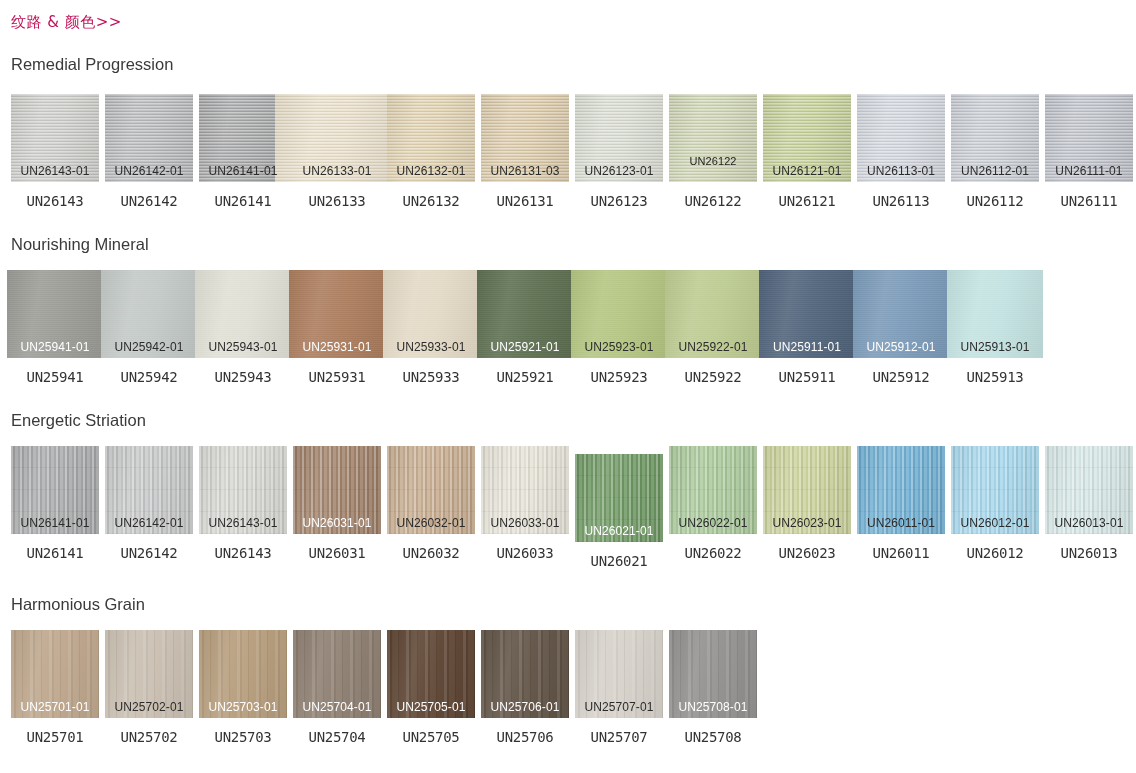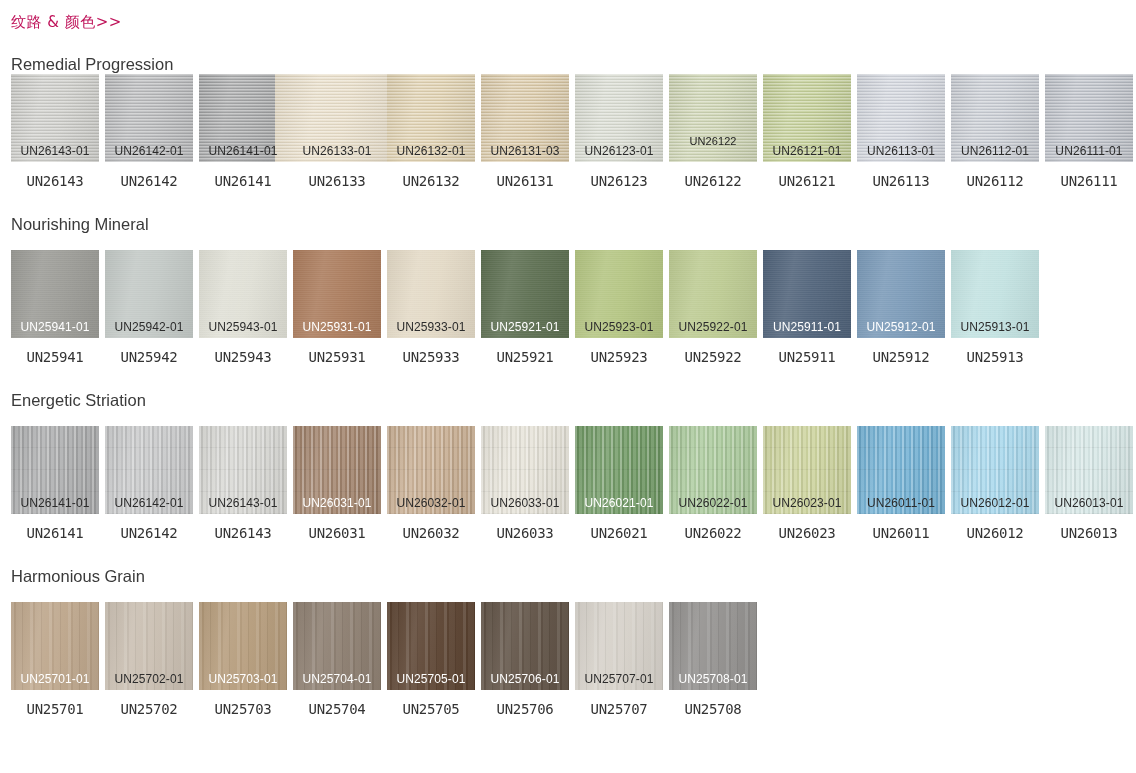--- a/index.html
+++ b/index.html
@@ -84,20 +84,21 @@
         rgba(255,255,255,0.40) 1px,
         rgba(0,0,0,0.055) 1px,
         rgba(0,0,0,0.055) 2px,
         rgba(255,255,255,0.16) 2px,
         rgba(255,255,255,0.16) 3px);
   }
   
   .tex-matte {
     background-image:
       repeating-linear-gradient(0deg, rgba(255,255,255,0.05) 0 1px, rgba(0,0,0,0.012) 1px 2px);
+    padding-left: 8px;
   }
   
   .tex-striated {
     background-image:
       repeating-linear-gradient(90deg,
         rgba(255,255,255,0.30) 0px,
         rgba(255,255,255,0.30) 2px,
         rgba(0,0,0,0.075) 2px,
         rgba(0,0,0,0.075) 4px,
         rgba(255,255,255,0.12) 4px,
@@ -159,21 +160,21 @@
 </style>
 </head>
 <body>
 
 <div class="page">
 
   <div class="breadcrumb" style="color: rgb(191, 18, 89);">纹路 &amp; 颜色&gt;&gt;</div>
 
   <div id="sections-root">
       <div class="section">
-    <div class="section-title" style="padding-top: 22px; padding-bottom: 0;">Remedial Progression</div>
+    <div class="section-title" style="padding-top: 22px; padding-bottom: 20px;">Remedial Progression</div>
     <div class="grid">
           <div class="cell">
     <div class="swatch tex-brushed" style="background-color: rgb(201, 201, 197);">
       <div class="swatch-label dark">UN26143-01</div>
     </div>
     <div class="caption">UN26143</div>
   </div>
           <div class="cell">
     <div class="swatch tex-brushed" style="background-color: rgb(179, 180, 182);">
       <div class="swatch-label dark">UN26142-01</div>
@@ -346,21 +347,21 @@
     </div>
     <div class="caption">UN26032</div>
   </div>
           <div class="cell">
     <div class="swatch tex-striated" style="background-color: rgb(230, 227, 216);">
       <div class="swatch-label dark">UN26033-01</div>
     </div>
     <div class="caption">UN26033</div>
   </div>
           <div class="cell">
-    <div class="swatch tex-striated" style="background-color: rgb(109, 151, 97);">
+    <div class="swatch tex-striated" style="background-color: rgb(109, 151, 97); margin-top: 8px;">
       <div class="swatch-label light">UN26021-01</div>
     </div>
     <div class="caption">UN26021</div>
   </div>
           <div class="cell">
     <div class="swatch tex-striated" style="background-color: rgb(169, 201, 154);">
       <div class="swatch-label dark">UN26022-01</div>
     </div>
     <div class="caption">UN26022</div>
   </div>

